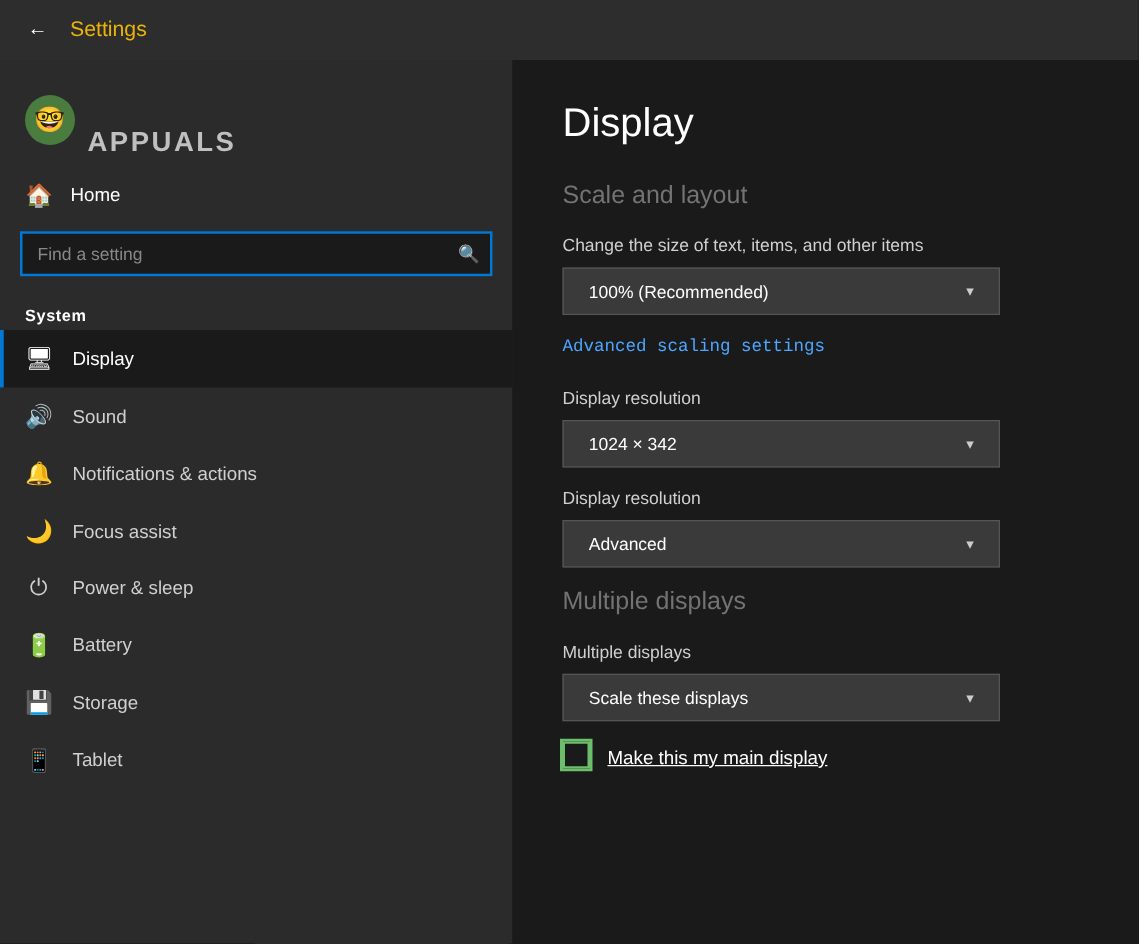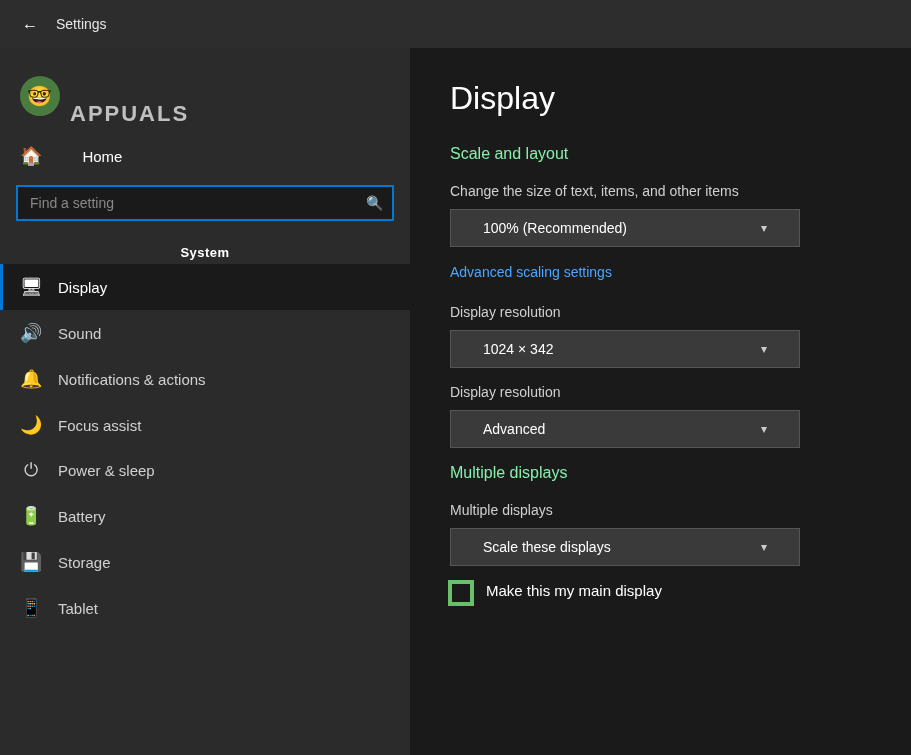--- a/index.html
+++ b/index.html
@@ -28,22 +28,22 @@
       height: 28px;
       display: flex;
       align-items: center;
       justify-content: center;
       cursor: pointer;
       color: #ffffff;
       font-size: 16px;
       margin-right: 12px;
     }
     .title-bar-text {
-      font-size: 14px;
-      color: #e5e5e5;
+      font-size: 17px;
+      color: #eab308;
     }
 
     
     .main-layout {
       display: flex;
       flex: 1;
       overflow: hidden;
     }
 
     
@@ -85,21 +85,21 @@
 
     .sidebar-home {
       display: flex;
       align-items: center;
       gap: 14px;
       padding: 10px 20px;
       cursor: pointer;
       color: #ffffff;
     }
     .sidebar-home-icon { font-size: 18px; }
-    .sidebar-home-label { font-size: 15px; margin-left: 26px; }
+    .sidebar-home-label { font-size: 15px; }
 
     .sidebar-search {
       margin: 8px 16px 16px 16px;
       position: relative;
       border-radius: 15px;
     }
     .sidebar-search input {
       width: 100%;
       background: #1a1a1a;
       border: 2px solid #0078d4;
@@ -117,21 +117,20 @@
       color: #888;
       font-size: 14px;
     }
 
     .sidebar-section-label {
       padding: 8px 20px 4px 20px;
       font-size: 13px;
       font-weight: 700;
       color: #ffffff;
       letter-spacing: 0.5px;
-      text-align: center;
     }
 
     .sidebar-item {
       display: flex;
       align-items: center;
       gap: 16px;
       padding: 12px 20px;
       cursor: pointer;
       color: #d0d0d0;
       position: relative;
@@ -166,61 +165,63 @@
     }
 
     .content-title {
       font-size: 32px;
       font-weight: 300;
       margin-bottom: 28px;
       color: #ffffff;
     }
 
     .section-title {
-      font-size: 16px;
+      font-size: 20px;
       font-weight: 400;
       margin-bottom: 20px;
-      color: #86efac;
+      color: #737373;
     }
 
     .setting-label {
       font-size: 14px;
       color: #d0d0d0;
       margin-bottom: 10px;
     }
 
     .dropdown {
       width: 100%;
       max-width: 350px;
       background: #3a3a3a;
       border: 1px solid #555;
       color: #ffffff;
-      padding: 10px 32px;
+      padding: 10px 20px;
       font-size: 14px;
       display: flex;
       align-items: center;
       justify-content: space-between;
       cursor: pointer;
       margin-bottom: 16px;
     }
     .dropdown-chevron { font-size: 12px; color: #cccccc; }
 
     .link-text {
       color: #4da6ff;
       font-size: 14px;
       cursor: pointer;
       margin-bottom: 24px;
       display: inline-block;
+      font-family: Liberation Mono, monospace;
     }
 
     .checkbox-row {
       display: flex;
-      align-items: flex-start;
+      align-items: flex-end;
       gap: 14px;
       margin-top: 2px;
+      text-decoration: underline;
     }
     .checkbox-outer {
       width: 22px;
       height: 22px;
       border: 2px solid #6bbf6b;
       background: transparent;
       display: flex;
       align-items: center;
       justify-content: center;
       flex-shrink: 0;

